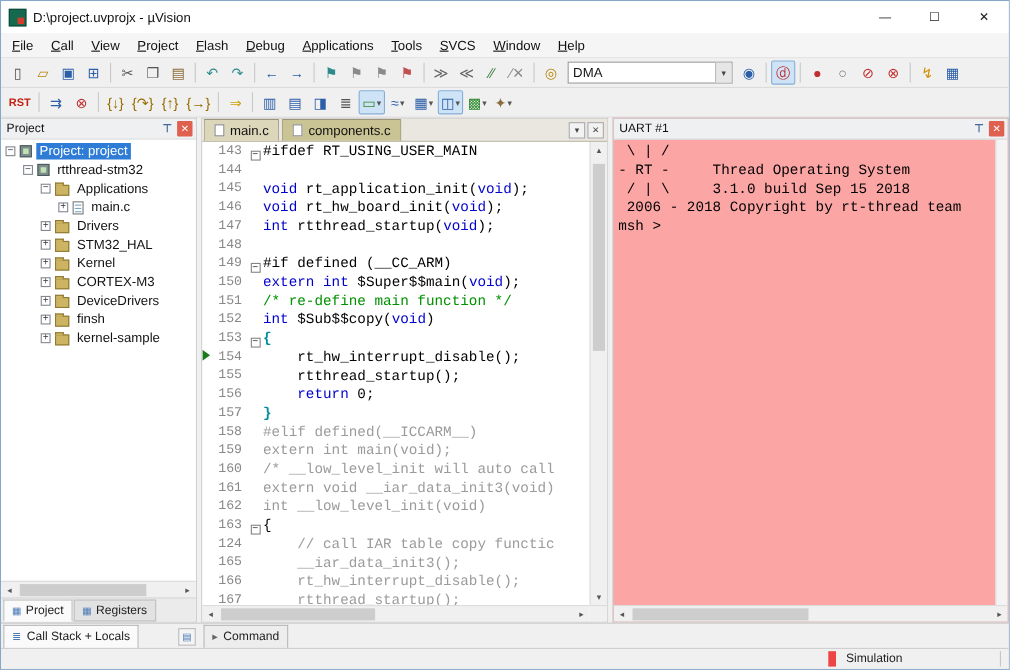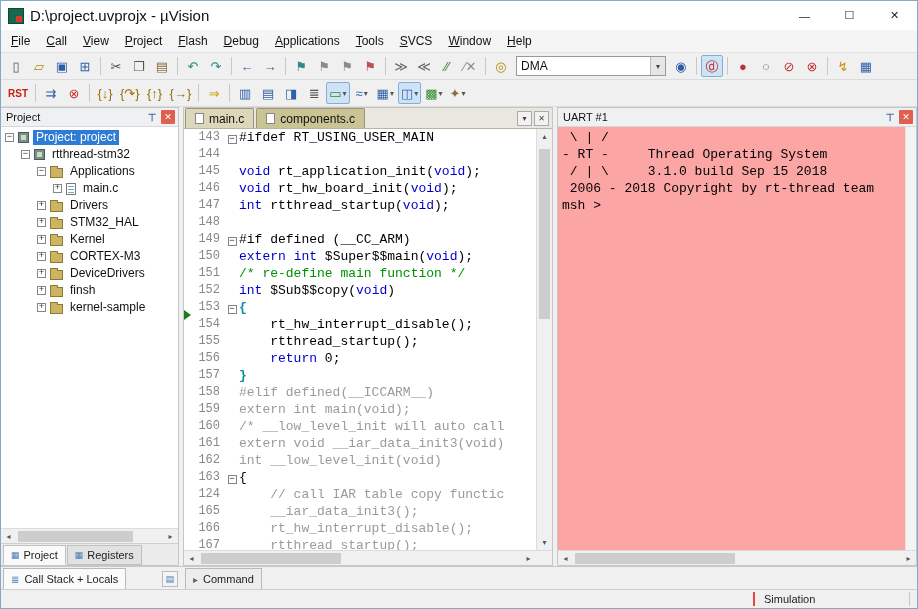--- a/index.html
+++ b/index.html
@@ -3,21 +3,21 @@
 <meta charset="utf-8">
 <style>
 *{margin:0;padding:0;box-sizing:border-box}
 html,body{width:918px;height:609px;overflow:hidden}
 body{font-family:"Liberation Sans",sans-serif;background:#dfe4ea}
 .window{width:918px;height:609px;border:1px solid #86a7c7;display:flex;flex-direction:column;background:#f0f0f0}
 
 .titlebar{height:29px;flex:none;background:#fff;display:flex;align-items:center;padding-left:7px}
 .appicon{width:16px;height:16px;background:#14694f;border:1px solid #0c4a36;margin-right:6px;position:relative;flex:none}
 .appicon::after{content:"";position:absolute;right:1px;bottom:1px;width:6px;height:6px;background:#d23b2e}
-.title{font-size:15px;color:#111}
+.title{font-size:12px;color:#111}
 .wbtns{margin-left:auto;display:flex;height:100%}
 .wbtn{width:45px;display:flex;align-items:center;justify-content:center;font-size:11px;color:#222;cursor:default}
 
 .menubar{height:23px;flex:none;background:#f5f5f5;border-bottom:1px solid #e2e2e2;display:flex;align-items:center;padding-left:2px}
 .menu-item{display:inline-block;padding:4px 8px;font-size:12px;color:#111}
 .menu-item::first-letter{text-decoration:underline}
 
 .toolbar{height:27px;flex:none;background:#f0f0f0;border-bottom:1px solid #dcdcdc;display:flex;align-items:center;padding:0 4px;gap:1px}
 .tbtn{height:22px;min-width:22px;display:flex;align-items:center;justify-content:center;font-size:13px;border:1px solid transparent;border-radius:2px;padding:0 2px}
 .tbtn.tactive{background:#cfe3f7;border-color:#84aed6}
@@ -68,21 +68,21 @@
 .editor{flex:1;min-width:0;display:flex;flex-direction:column;border:1px solid #c6c6c6;background:#fff;min-height:0}
 .etabbar{height:21px;flex:none;background:#e9e7e0;border-bottom:1px solid #b9b5a3;display:flex}
 .etabs{display:flex;align-items:flex-end;flex:1;padding-left:1px}
 .etab{height:20px;display:flex;align-items:center;gap:5px;padding:0 9px;font-size:12px;border:1px solid #9a9579;border-bottom:none;background:#dcd7ba;margin-right:2px;border-radius:2px 2px 0 0;color:#111}
 .etab.active{background:#cac393}
 .page-icon{width:9px;height:11px;background:#fff;border:1px solid #888;flex:none}
 .etabbar-btns{display:flex;align-items:center;gap:2px;padding-right:3px}
 .ebtn{width:15px;height:15px;border:1px solid #aaa;background:#f2f2f2;font-size:8px;display:flex;align-items:center;justify-content:center;color:#444}
 .ebody{flex:1;display:flex;min-height:0}
 .code{flex:1;min-width:0;overflow:hidden;background:#fff;font-family:"Liberation Mono",monospace;font-size:13px}
-.crow{display:flex;height:17px;align-items:center}
+.crow{display:flex;height:17px;align-items:flex-end}
 .cbar{width:7px;flex:none}
 .cbar.green{background:#33b533}
 .cbar.green.first{position:relative}
 .cbar.green.first::after{content:"";position:absolute;left:0;top:2px;border-left:7px solid #1d7a1d;border-top:5px solid transparent;border-bottom:5px solid transparent}
 .cnum{width:34px;flex:none;text-align:right;color:#888;padding-right:5px;font-size:12px;line-height:17px}
 .cfold{width:14px;flex:none;display:flex;justify-content:center}
 .foldbox{width:9px;height:9px;margin-top:4px;border:1px solid #848484;background:#fff;font-size:9px;line-height:7px;text-align:center;color:#222;font-family:"Liberation Mono",monospace}
 .ctext{flex:1;line-height:17px;overflow:hidden;white-space:pre}
 .seg-p{color:#000}.seg-k{color:#0000cd}.seg-c{color:#009100}.seg-b{color:#008f9e;font-weight:bold}.seg-d{color:#9b9b9b}
 .escroll{display:flex;flex:none}
@@ -94,21 +94,21 @@
 .uline{height:17px;line-height:17px}
 .uvscroll{width:11px;flex:none;background:#f4f4f4;border-left:1px solid #e2e2e2}
 
 .bottomtabs{height:23px;flex:none;background:#f0f0f0;border-top:1px solid #c9c9c9;display:flex;align-items:flex-end}
 .btleft{width:178px;flex:none;display:flex;align-items:flex-end;height:100%;padding:1px 1px 0 2px}
 .btab{height:21px;display:flex;align-items:center;gap:5px;padding:0 7px;font-size:11px;background:#fafafa;border:1px solid #b9b9b9;border-bottom:none;color:#222}
 .btab.flat{background:#ededed;margin-left:6px}
 .bticon{font-size:10px;color:#4a7ab5}
 .btmenu{margin-left:auto;width:16px;height:16px;align-self:center;border:1px solid #bbb;background:#f4f4f4;font-size:9px;color:#4a7ab5;display:flex;align-items:center;justify-content:center}
 .statusbar{height:19px;flex:none;background:#f0f0f0;border-top:1px solid #cfcfcf;position:relative;font-size:11px;color:#222}
-.status-sim{position:absolute;left:752px;top:2px;bottom:2px;width:152px;border-left:2px solid #ef4444;display:flex;align-items:center;padding-left:9px}
+.status-sim{position:absolute;left:752px;top:2px;bottom:2px;width:152px;border-left:7px solid #ef4444;display:flex;align-items:center;padding-left:9px}
 .status-end{position:absolute;left:908px;top:2px;bottom:2px;border-left:1px solid #c6c6c6}
 </style>
 </head>
 <body>
 
 <div class="window">
 
   <div class="titlebar">
     <span class="appicon"></span>
     <span class="title">D:\project.uvprojx - µVision</span>

